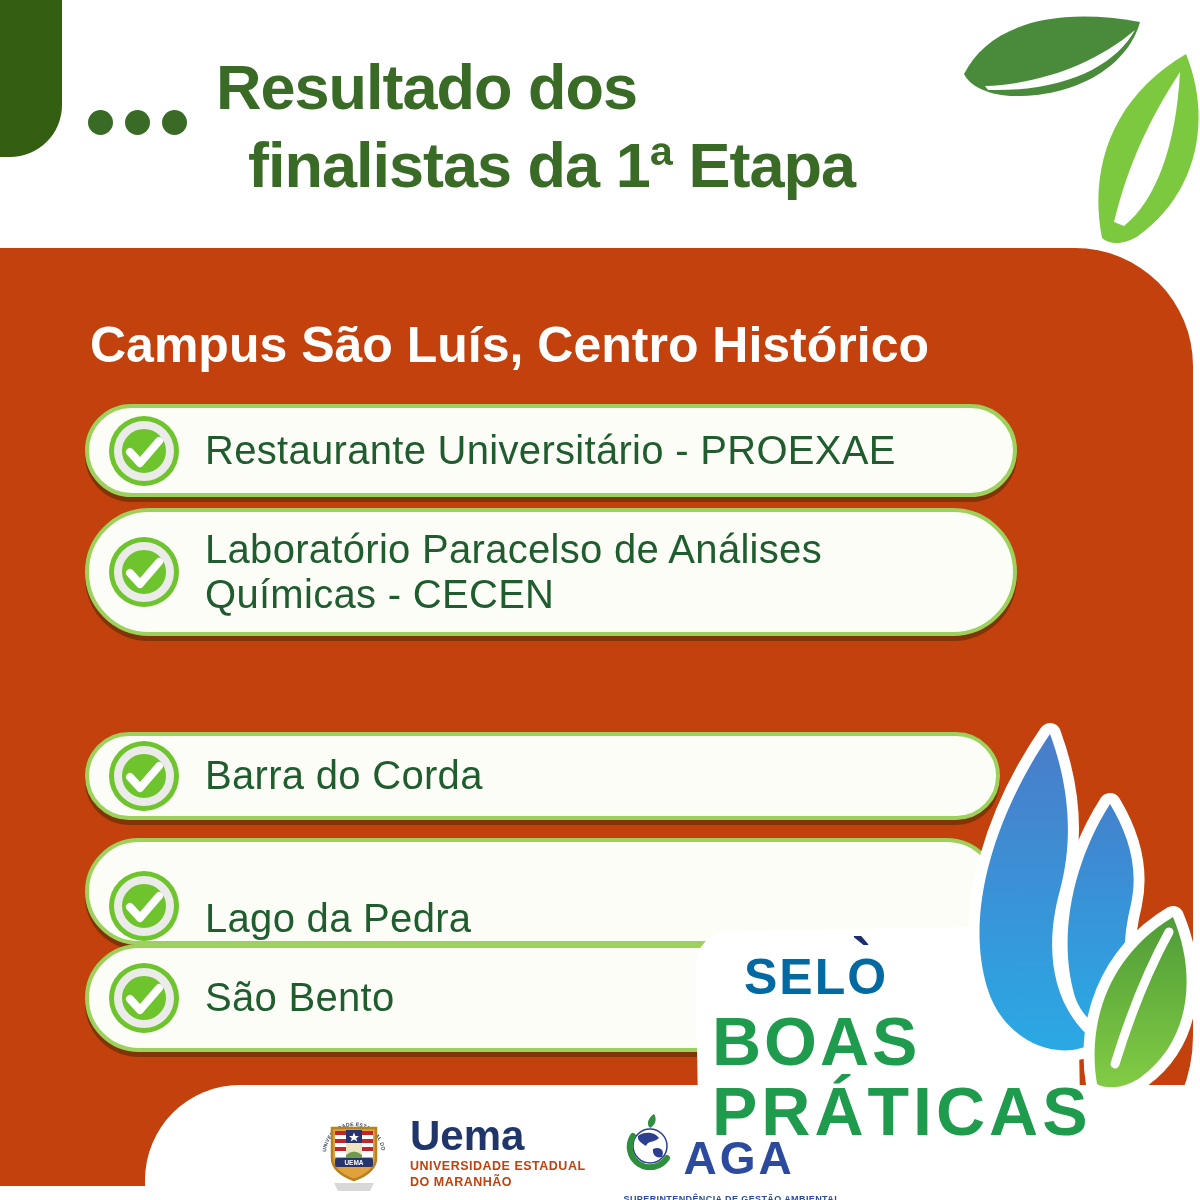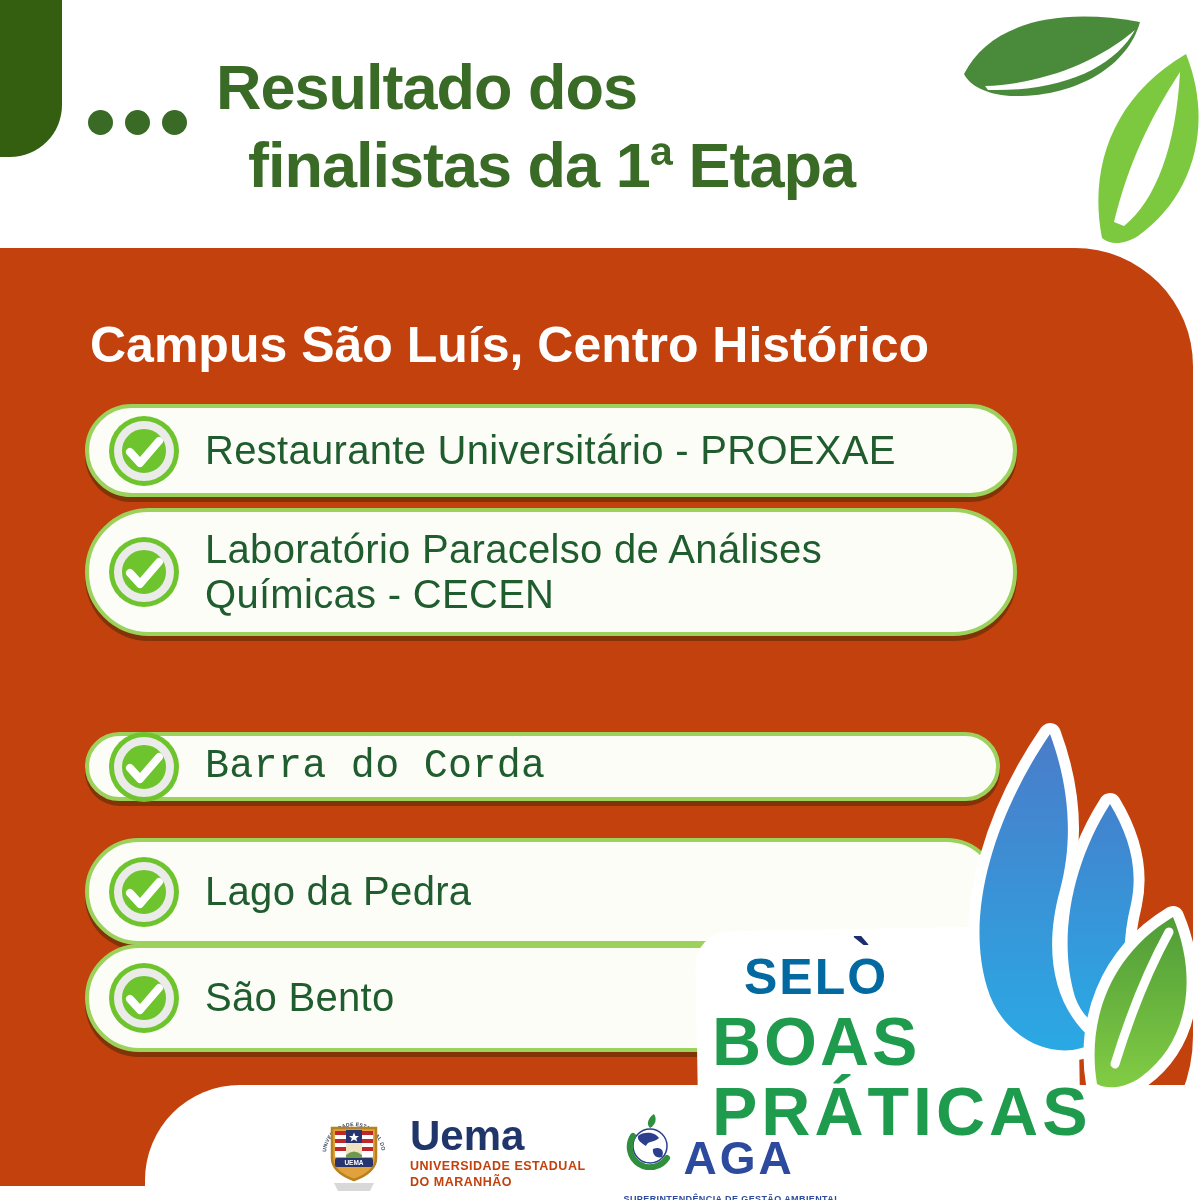--- a/index.html
+++ b/index.html
@@ -23,22 +23,22 @@
     font-weight:800;letter-spacing:0;}
   .h-campus{left:90px;top:68px;}
   .h-demais{left:90px;top:396px;}
   .h-demais em{font-style:italic;}
   .pill{position:absolute;display:flex;align-items:center;gap:26px;
     background:#fdfdf8;border:4px solid #9cd15c;border-radius:64px;
     padding:0 30px 0 20px;box-sizing:border-box;
     box-shadow:0 5px 0 rgba(10,30,0,.35);}
   .pill-1{left:85px;top:156px;width:932px;height:93px;}
   .pill-2{left:85px;top:260px;width:932px;height:128px;}
-  .pill-3{left:85px;top:484px;width:915px;height:69px;font-family:Liberation Mono, monospace;}
-  .pill-4{left:85px;top:590px;width:915px;height:107px;}
+  .pill-3{left:85px;top:484px;width:915px;height:88px;}
+  .pill-4{left:85px;top:590px;width:915px;height:107px;align-items:flex-end;}
   .pill-5{left:85px;top:696px;width:915px;height:108px;}
   .pill-label{font-size:40px;line-height:1.13;color:#1f5c2e;letter-spacing:.3px;}
   .check-badge{flex:0 0 70px;width:70px;height:70px;}
   
   .seal-backdrop{position:absolute;left:695px;top:932px;width:382px;height:268px;
     background:#ffffff;border-top-left-radius:34px;
     transform:rotate(-1deg);transform-origin:top left;}
   .footer-bar{position:absolute;left:145px;top:1085px;width:1055px;height:115px;
     background:#ffffff;border-top-left-radius:95px;}
   .flame-logo{position:absolute;left:945px;top:712px;}

